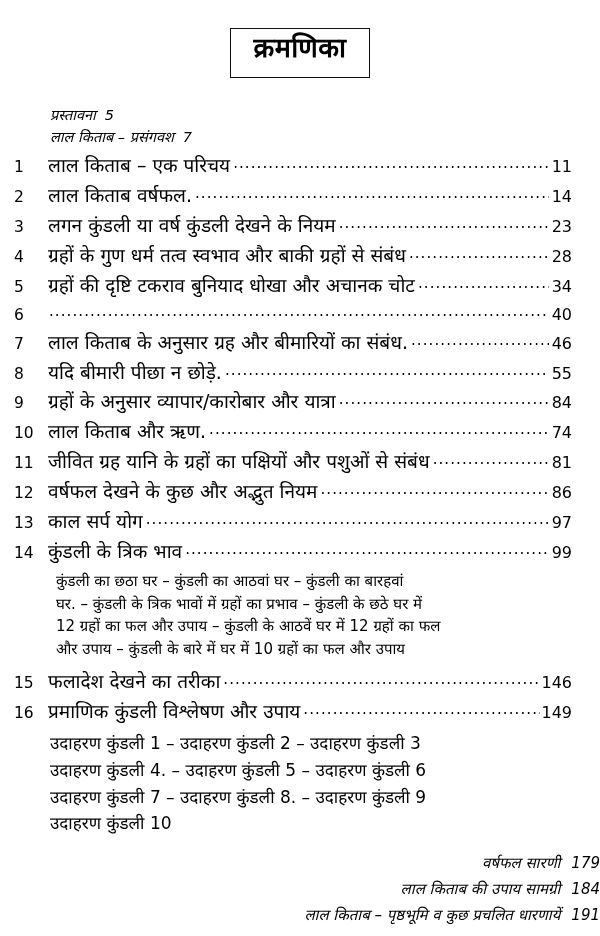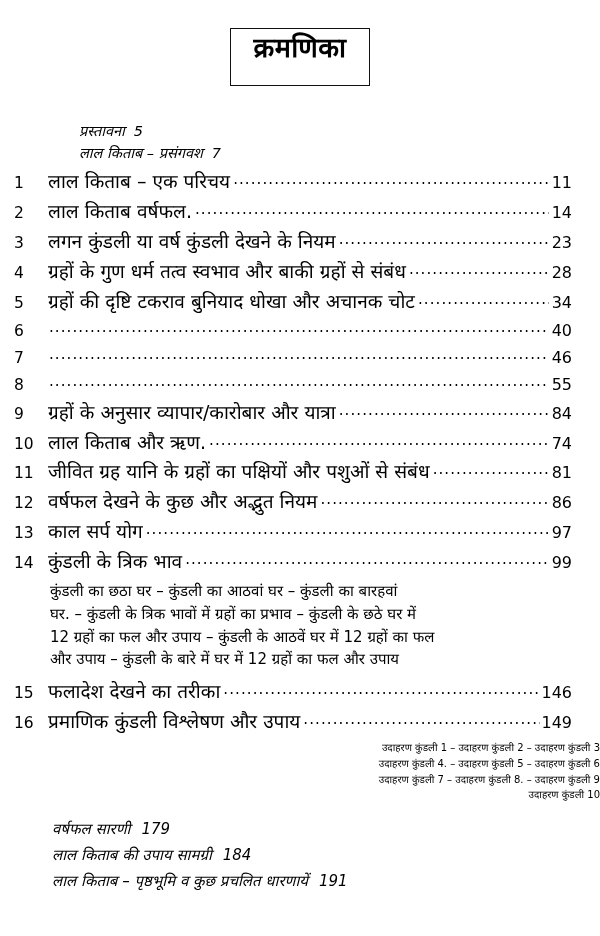--- a/index.html
+++ b/index.html
@@ -24,36 +24,36 @@
   }
 
   
   .title-wrap {
     padding-top: 28px;
     display: flex;
     justify-content: center;
   }
   .title-box {
     border: 1.6px solid #111;
-    padding: 3px 22px 22px 22px;
+    padding: 3px 22px 14px 22px;
     display: inline-block;
   }
   .title-text {
     font-family: "DejaVu Sans", "Liberation Sans", sans-serif;
     font-size: 27px;
     font-weight: 700;
     line-height: 1.15;
     letter-spacing: 0.5px;
     white-space: nowrap;
   }
 
   
   .preamble {
-    margin-top: 34px;
-    padding-left: 79px;
+    margin-top: 26px;
+    padding-left: 50px;
   }
   .preamble-line {
     font-style: italic;
     font-size: 14.5px;
     line-height: 1.52;
     white-space: nowrap;
   }
   .preamble-line .pg {
     margin-left: 9px;
   }
@@ -105,48 +105,49 @@
     text-align: right;
     min-width: 22px;
   }
 
   
   .sub-block {
     padding-left: 50px;
     padding-right: 30px;
     margin-top: 2px;
     margin-bottom: 9px;
+    margin-left: 6px;
   }
   .sub-line {
     font-size: 15px;
     line-height: 1.52;
     white-space: nowrap;
   }
 
   .examples-block {
     padding-left: 50px;
     margin-top: 2px;
   }
   .examples-line {
-    font-size: 10px;
+    font-size: 17px;
     line-height: 1.58;
     white-space: nowrap;
-    text-align: right;
   }
 
   
   .footer-block {
     padding-left: 52px;
     margin-top: 14px;
   }
   .footer-line {
     font-style: italic;
     font-size: 15px;
     line-height: 1.72;
     white-space: nowrap;
+    text-align: right;
   }
   .footer-line .pg {
     margin-left: 11px;
   }
 </style>
 </head>
 <body>
 
 <div class="page">
 
@@ -203,26 +204,28 @@
     </div>
 
     <div class="toc-row">
       <span class="toc-num">6</span>
       <span class="leader"></span>
       <span class="toc-page">40</span>
     </div>
 
     <div class="toc-row">
       <span class="toc-num">7</span>
+      <span class="toc-title">लाल किताब के अनुसार ग्रह और बीमारियों का संबंध.</span>
       <span class="leader"></span>
       <span class="toc-page">46</span>
     </div>
 
     <div class="toc-row">
       <span class="toc-num">8</span>
+      <span class="toc-title">यदि बीमारी पीछा न छोड़े.</span>
       <span class="leader"></span>
       <span class="toc-page">55</span>
     </div>
 
     <div class="toc-row">
       <span class="toc-num">9</span>
       <span class="toc-title">ग्रहों के अनुसार व्यापार/कारोबार और यात्रा</span>
       <span class="leader"></span>
       <span class="toc-page">84</span>
     </div>
@@ -260,21 +263,21 @@
       <span class="toc-title">कुंडली के त्रिक भाव</span>
       <span class="leader"></span>
       <span class="toc-page">99</span>
     </div>
   </div>
 
   <div class="sub-block">
     <div class="sub-line">कुंडली का छठा घर – कुंडली का आठवां घर – कुंडली का बारहवां</div>
     <div class="sub-line">घर. – कुंडली के त्रिक भावों में ग्रहों का प्रभाव – कुंडली के छठे घर में</div>
     <div class="sub-line">12 ग्रहों का फल और उपाय – कुंडली के आठवें घर में 12 ग्रहों का फल</div>
-    <div class="sub-line">और उपाय – कुंडली के बारे में घर में 12 ग्रहों का फल और उपाय</div>
+    <div class="sub-line">और उपाय – कुंडली के बारे में घर में 10 ग्रहों का फल और उपाय</div>
   </div>
 
   <div class="toc">
     <div class="toc-row">
       <span class="toc-num">15</span>
       <span class="toc-title">फलादेश देखने का तरीका</span>
       <span class="leader"></span>
       <span class="toc-page">146</span>
     </div>
 

